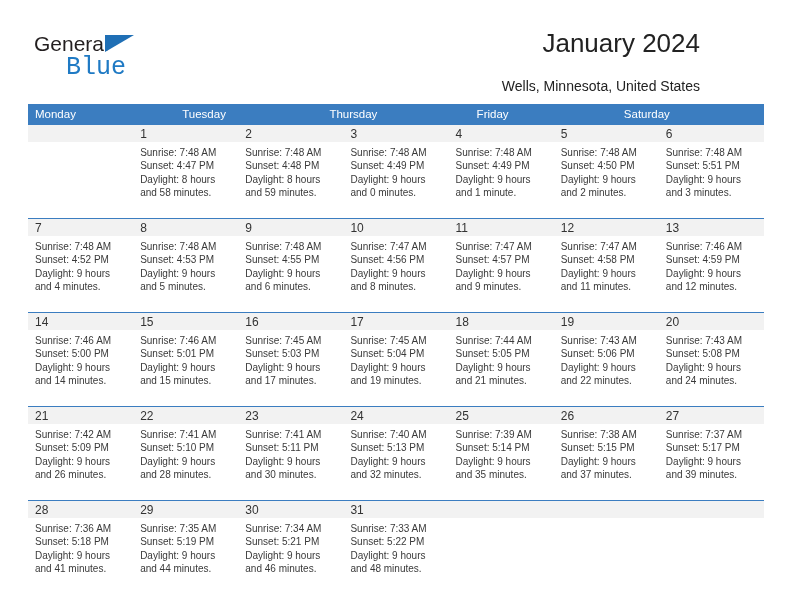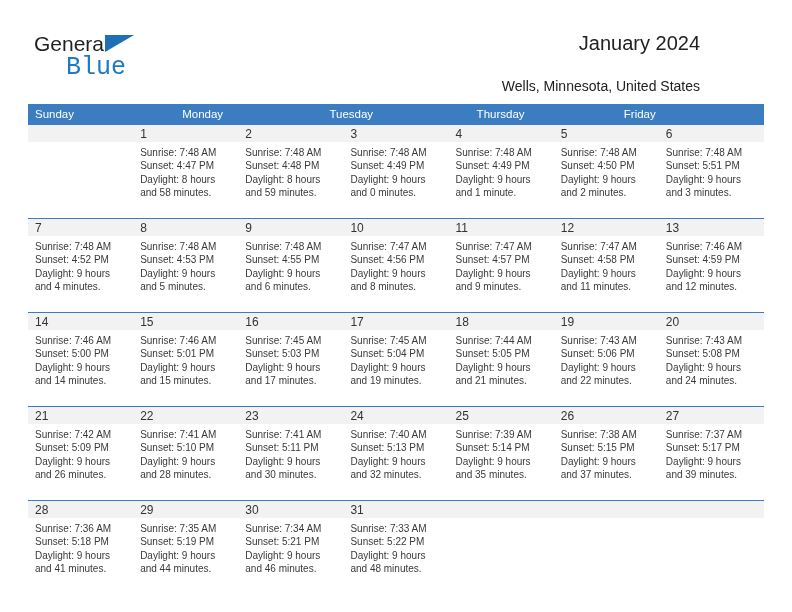--- a/index.html
+++ b/index.html
@@ -62,21 +62,21 @@
     color: #1f7ac4;
     font-family: Liberation Mono, monospace;
   }
   .title-block {
     position: absolute;
     right: 0;
     top: 0;
     text-align: right;
   }
   .cal-title {
-    font-size: 20px;
+    font-size: 26px;
     color: #222222;
     line-height: 34px;
     white-space: nowrap;
   }
   .cal-subtitle {
     font-size: 14px;
     color: #222222;
     line-height: 22px;
     margin-top: 15px;
     white-space: nowrap;
@@ -162,25 +162,25 @@
     <div class="title-block">
       <div class="cal-title">January 2024</div>
       <div class="cal-subtitle">Wells, Minnesota, United States</div>
     </div>
 
   </div>
 
   <div class="calendar">
 
     <div class="weekdays">
-      <div class="weekday">Sunday</div>
       <div class="weekday">Monday</div>
       <div class="weekday">Tuesday</div>
       <div class="weekday">Thursday</div>
       <div class="weekday">Friday</div>
+      <div class="weekday">Saturday</div>
     </div>
 
     <div id="weeks-container">
         <div class="week">
           <div class="day empty">
             <div class="day-num"></div>
           </div>
           <div class="day">
             <div class="day-num">1</div>
             <div class="day-info">

